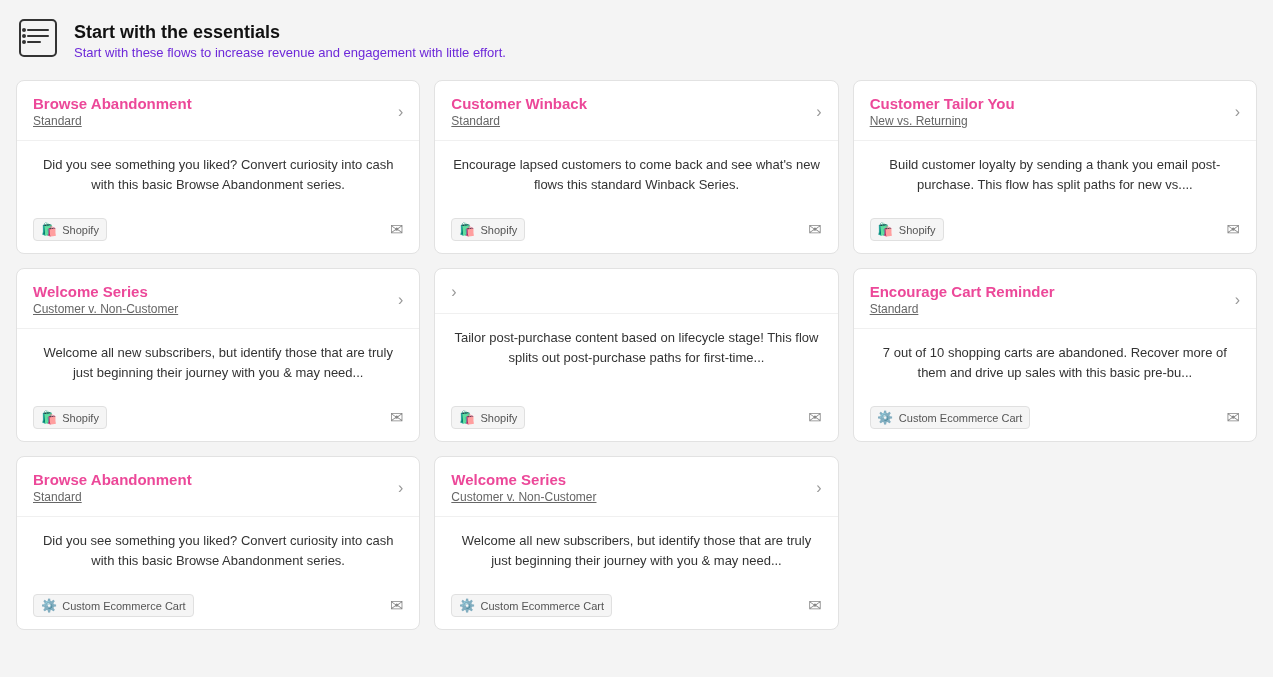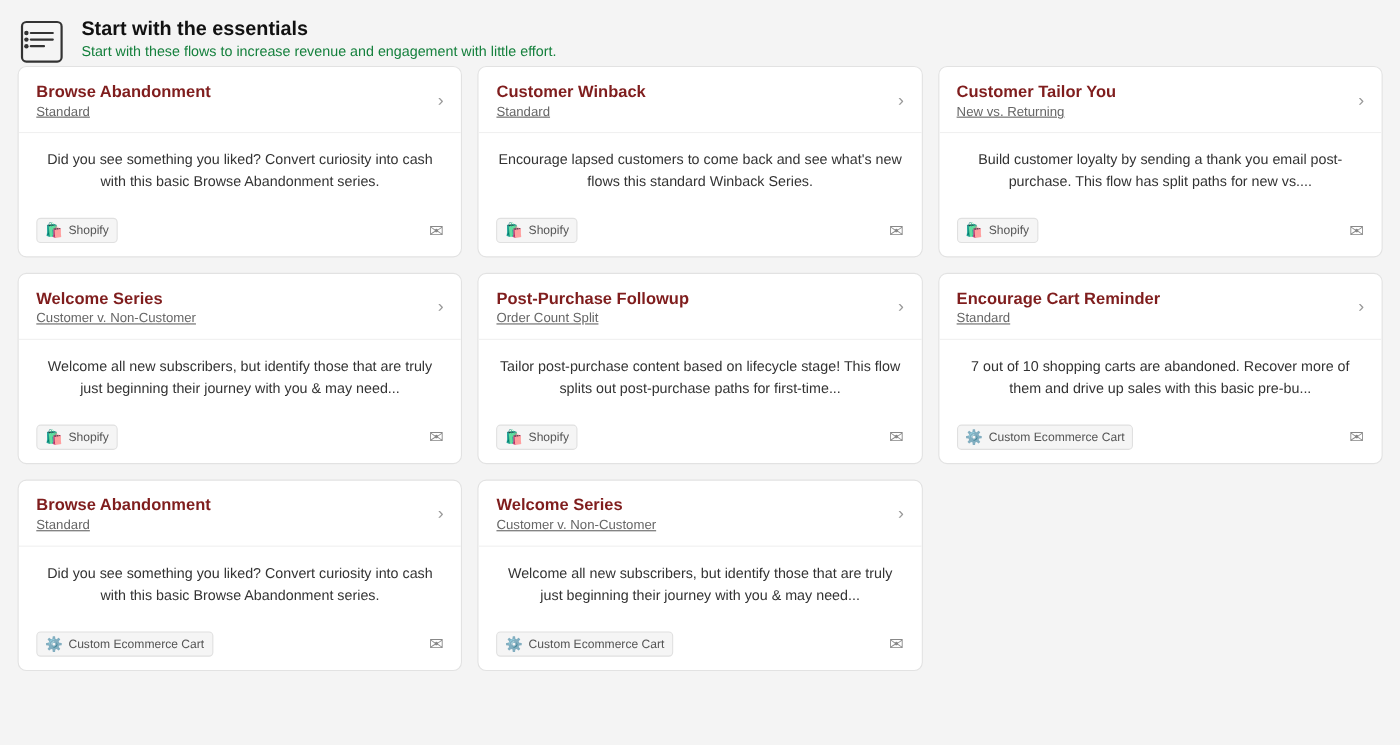--- a/index.html
+++ b/index.html
@@ -4,37 +4,38 @@
   <style>
     * { box-sizing: border-box; margin: 0; padding: 0; }
     body {
       font-family: -apple-system, BlinkMacSystemFont, 'Segoe UI', sans-serif;
       background: #f4f4f4;
       padding: 16px;
       min-height: 677px;
     }
     .header {
       display: flex;
-      align-items: flex-start;
+      align-items: flex-end;
       gap: 14px;
+      margin-bottom: 20px;
     }
     .header-icon {
       width: 44px;
       height: 44px;
       flex-shrink: 0;
     }
     .header-text h1 {
       font-size: 18px;
       font-weight: 700;
       color: #111;
       margin-bottom: 2px;
     }
     .header-text p {
       font-size: 13px;
-      color: #15803d;
+      color: #6d28d9;
     }
     .grid {
       display: grid;
       grid-template-columns: repeat(3, 1fr);
       gap: 14px;
     }
     .card {
       background: #fff;
       border-radius: 8px;
       border: 1px solid #e2e2e2;
@@ -47,21 +48,21 @@
       display: flex;
       align-items: center;
       justify-content: space-between;
       padding: 14px 16px 12px 16px;
       border-bottom: 1px solid #f0f0f0;
     }
     .card-title-block {}
     .card-title {
       font-size: 15px;
       font-weight: 700;
-      color: #7f1d1d;
+      color: #ec4899;
       margin-bottom: 2px;
     }
     .card-subtitle {
       font-size: 12px;
       color: #666;
       text-decoration: underline;
     }
     .chevron-icon {
       color: #999;
       font-size: 16px;
@@ -184,24 +185,20 @@
     <div class="card-footer">
       <div class="platform-badge">
         <span class="badge-icon">🛍️</span>
         <span>Shopify</span>
       </div>
       <span class="email-icon">✉</span>
     </div>
   </div>
     <div class="card">
     <div class="card-header">
-      <div class="card-title-block">
-        <div class="card-title">Post-Purchase Followup</div>
-        <div class="card-subtitle">Order Count Split</div>
-      </div>
       <span class="chevron-icon">›</span>
     </div>
     <div class="card-body">Tailor post-purchase content based on lifecycle stage! This flow splits out post-purchase paths for first-time...</div>
     <div class="card-footer">
       <div class="platform-badge">
         <span class="badge-icon">🛍️</span>
         <span>Shopify</span>
       </div>
       <span class="email-icon">✉</span>
     </div>

